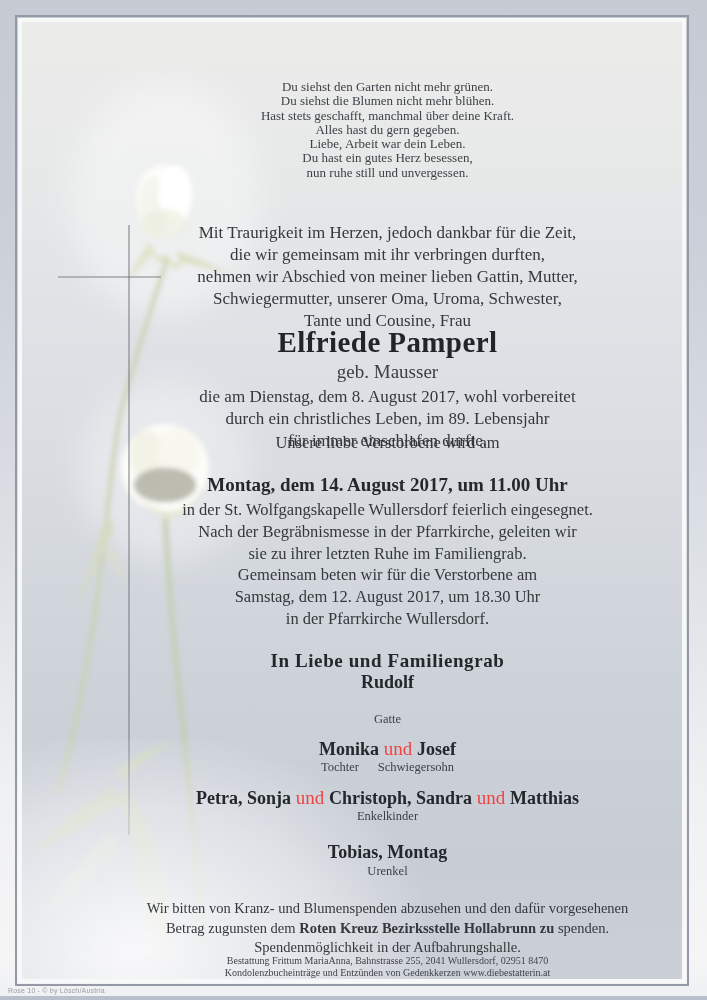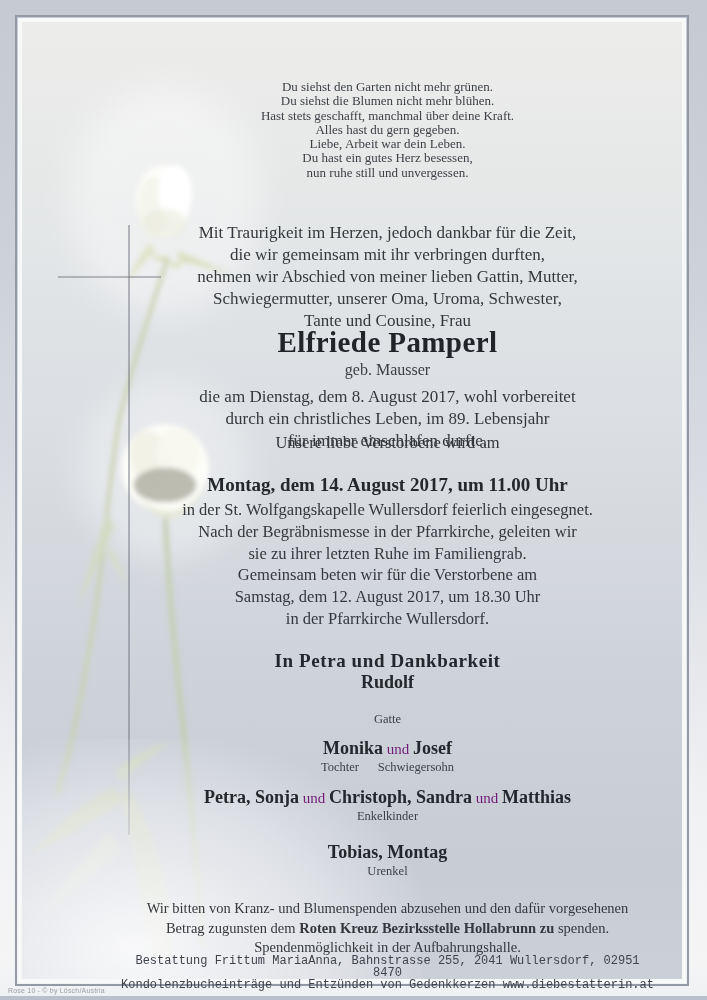--- a/index.html
+++ b/index.html
@@ -18,38 +18,38 @@
   .fade-bl{position:absolute;left:22px;bottom:21px;width:400px;height:240px;
     background:radial-gradient(ellipse at 28% 88%, rgba(252,252,253,0.92) 0%, rgba(250,250,252,0.45) 48%, rgba(250,250,252,0) 75%);}
   .rose-svg{position:absolute;left:15px;top:15px;pointer-events:none;}
 
   
   .block{position:absolute;left:120px;width:535px;text-align:center;color:#34383d;}
   .pre{white-space:pre-line;}
   .poem{top:80px;font-size:13px;line-height:14.3px;color:#3d4147;}
   .intro{top:222px;font-size:17px;line-height:22px;}
   .name{top:326px;font-size:29px;font-weight:bold;color:#212529;letter-spacing:.4px;}
-  .maiden{top:361px;font-size:16px;color:#3b3f45;}
+  .maiden{top:361px;font-size:19px;color:#3b3f45;}
   .death{top:386px;font-size:17px;line-height:22px;}
   .fun-intro{top:433px;font-size:16.5px;}
   .fun-bold{top:474px;font-size:19px;font-weight:bold;color:#24282c;}
   .fun-rest{top:499px;font-size:16.5px;line-height:22px;}
   .prayer{top:564px;font-size:16.5px;line-height:22px;}
   .closing{top:650px;font-size:19px;font-weight:bold;color:#24282c;letter-spacing:.6px;}
   .names{font-size:18px;color:#24282c;}
   .names span.b{font-weight:bold;}
-  .names span:not(.b){font-size:15px;color:#701a75;}
+  .names span:not(.b){font-size:19px;color:#ef4444;}
   .relation{font-size:12.5px;color:#3b3f45;}
   .m1n{top:672px;} .m1r{top:712px;}
   .m2n{top:738px;} .m2r{top:760px;}
   .m3n{top:787px;} .m3r{top:809px;}
   .m4n{top:842px;} .m4r{top:864px;text-align:center;}
   .donation{top:899px;font-size:14.5px;line-height:19.5px;}
   .donation span.b{font-weight:bold;margin-top:42px;}
-  .footer{top:955px;font-size:12px;line-height:12px;color:#3f444b;font-family:Liberation Mono, monospace;}
+  .footer{top:955px;font-size:10px;line-height:12px;color:#3f444b;}
   .copyright{position:absolute;left:8px;top:987px;font-size:7px;color:#9aa0a8;
     font-family:"Liberation Sans","DejaVu Sans",sans-serif;letter-spacing:.2px;}
 </style>
 </head>
 <body>
 
 <div class="outer-band"></div>
 <div class="frame-line"></div>
 <div class="inner-gap"></div>
 <div class="panel"></div>
@@ -130,21 +130,21 @@
 <div class="block fun-intro">Unsere liebe Verstorbene wird am</div>
 <div class="block fun-bold">Montag, dem 14. August 2017, um 11.00 Uhr</div>
 <div class="block fun-rest pre">in der St. Wolfgangskapelle Wullersdorf feierlich eingesegnet.
 Nach der Begräbnismesse in der Pfarrkirche, geleiten wir
 sie zu ihrer letzten Ruhe im Familiengrab.</div>
 
 <div class="block prayer pre">Gemeinsam beten wir für die Verstorbene am
 Samstag, dem 12. August 2017, um 18.30 Uhr
 in der Pfarrkirche Wullersdorf.</div>
 
-<div class="block closing">In Petra und Dankbarkeit</div>
+<div class="block closing">In Liebe und Familiengrab</div>
 
 <div class="block names m1n"><span class="b">Rudolf</span></div>
 <div class="block relation m1r">Gatte</div>
 
 <div class="block names m2n"><span class="b">Monika</span><span> und </span><span class="b">Josef</span></div>
 <div class="block relation m2r">Tochter&nbsp;&nbsp;&nbsp;&nbsp;&nbsp;&nbsp;Schwiegersohn</div>
 
 <div class="block names m3n"><span class="b">Petra, Sonja</span><span> und </span><span class="b">Christoph, Sandra</span><span> und </span><span class="b">Matthias</span></div>
 <div class="block relation m3r">Enkelkinder</div>
 

